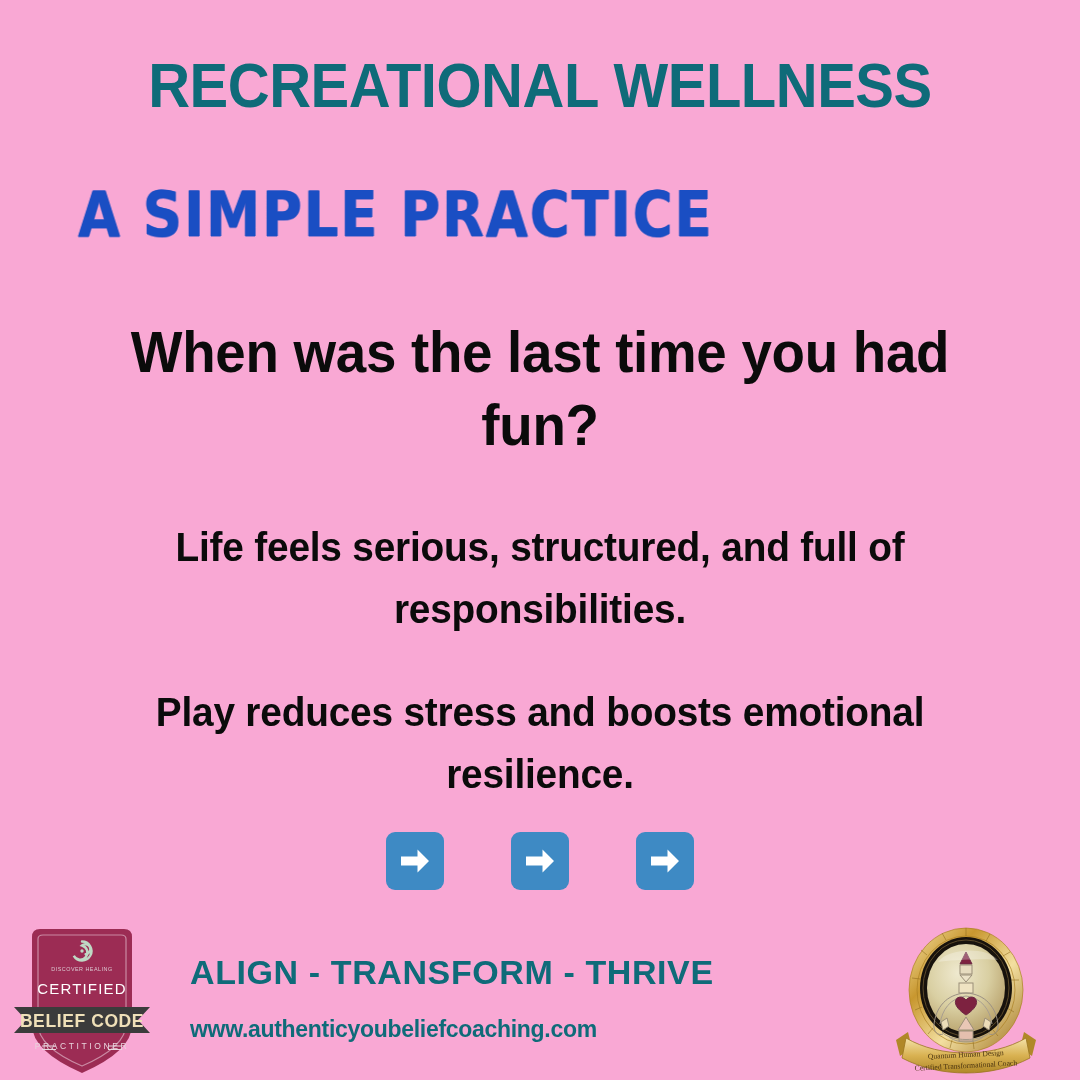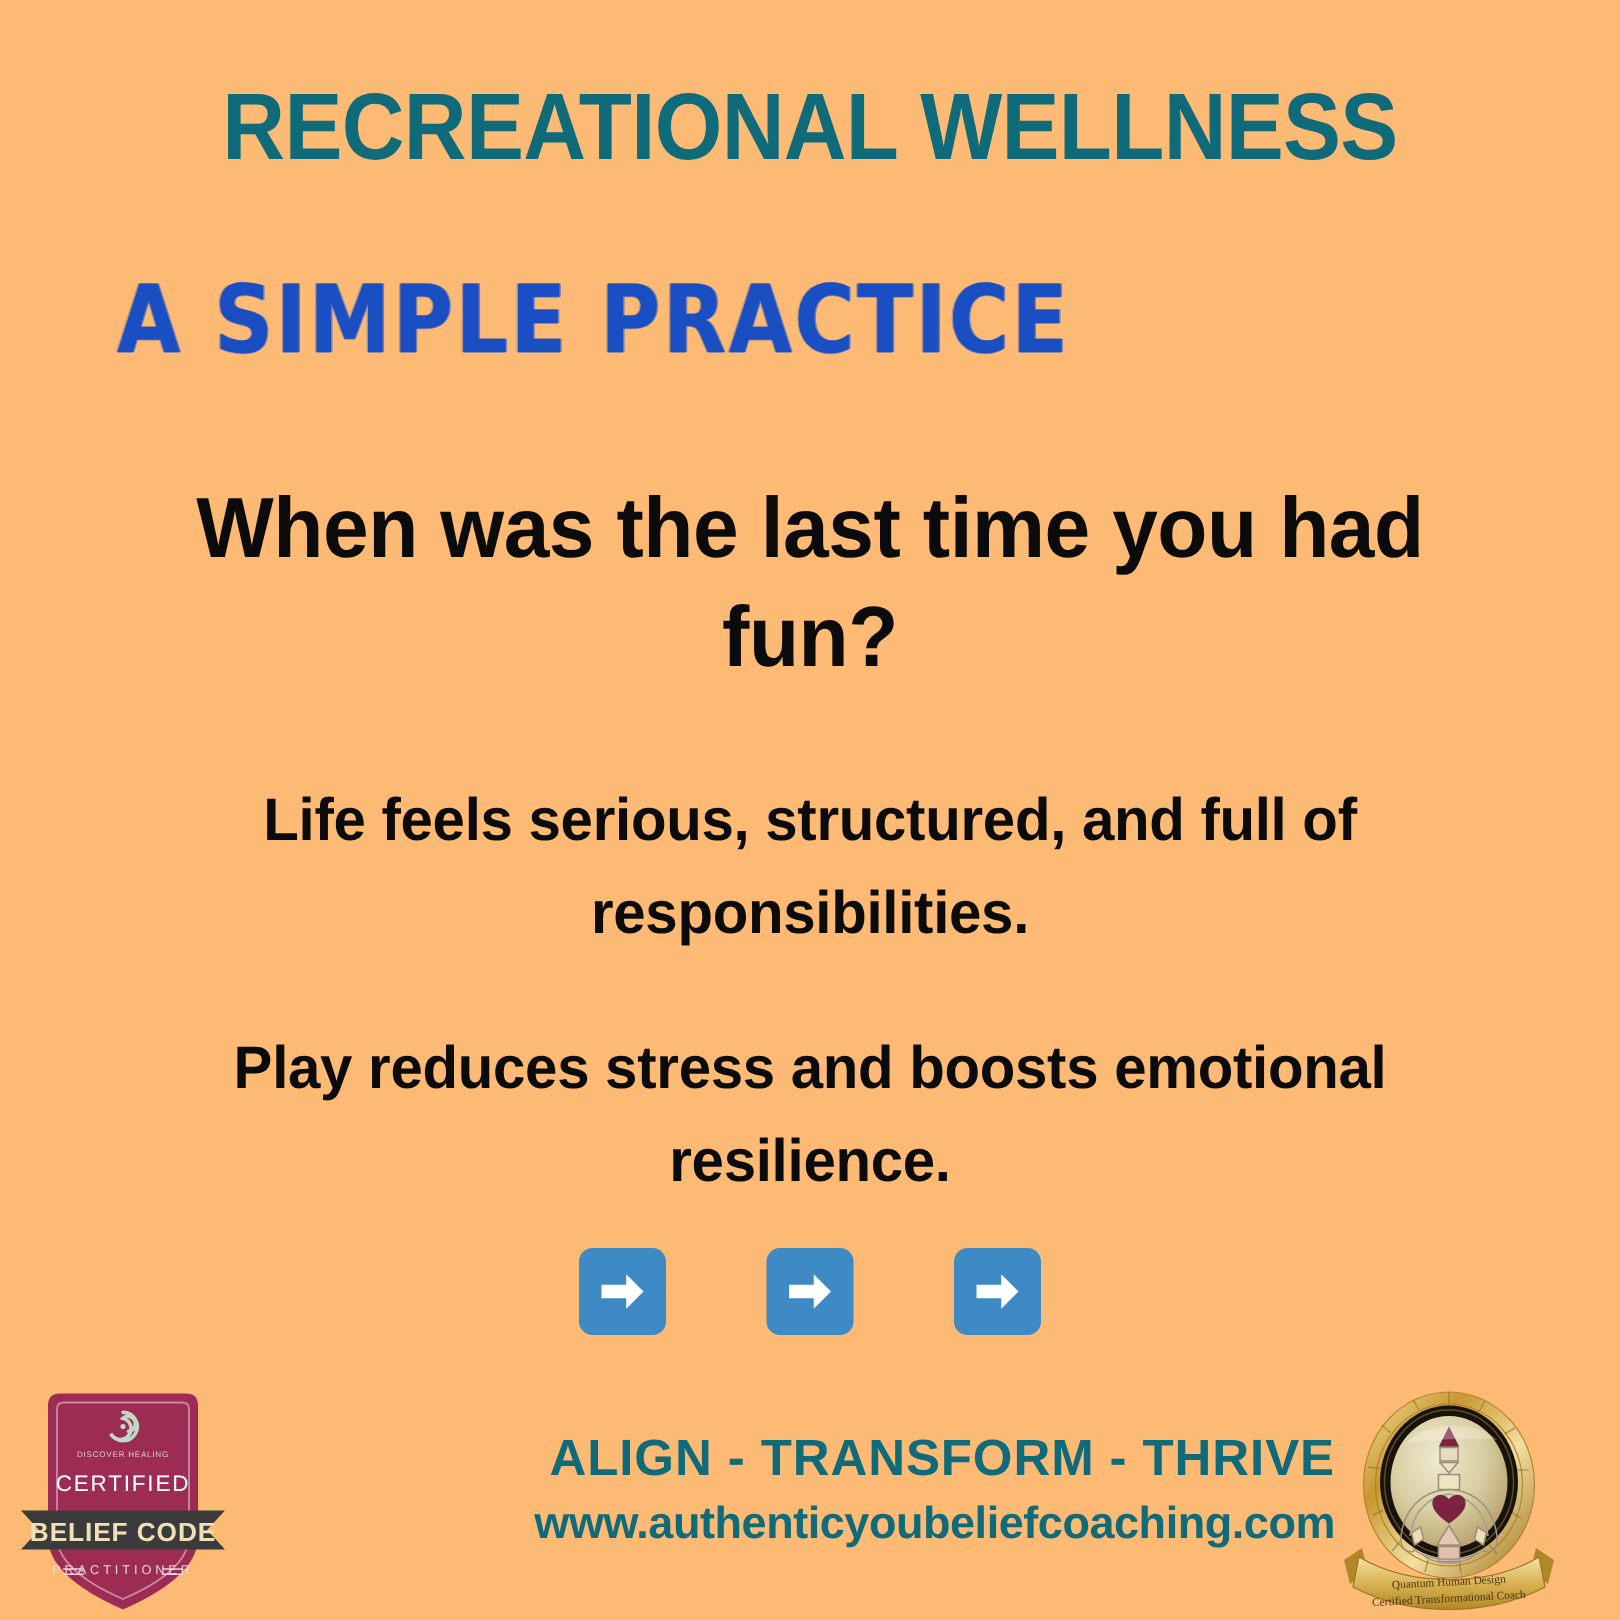--- a/index.html
+++ b/index.html
@@ -9,21 +9,21 @@
   body {
     width: 1080px;
     height: 1080px;
     overflow: hidden;
     font-family: "Liberation Sans", sans-serif;
   }
   #poster {
     position: relative;
     width: 1080px;
     height: 1080px;
-    background: #fdba74;
+    background: #f9a8d4;
     overflow: hidden;
   }
 
   
   .kicker {
     position: absolute;
     top: 54px;
     left: 0;
     width: 1080px;
     text-align: center;
@@ -114,34 +114,34 @@
     justify-content: center;
   }
   .arrow-box svg { display: block; }
 
   
   .footer-text {
     position: absolute;
     top: 952px;
     left: 190px;
     width: 700px;
-    text-align: right;
+    text-align: left;
     color: #0f6b79;
     font-family: "Liberation Sans Narrow", "Liberation Sans", sans-serif;
     font-weight: 700;
     line-height: 1.18;
   }
   .tagline {
     font-size: 34px;
     letter-spacing: 0.6px;
   }
   .website {
-    font-size: 30px;
+    font-size: 23px;
     letter-spacing: -0.3px;
-    margin-top: 6px;
+    margin-top: 24px;
   }
 
   
   .badge-left {
     position: absolute;
     left: 12px;
     top: 921px;
     width: 140px;
     height: 159px;
   }

